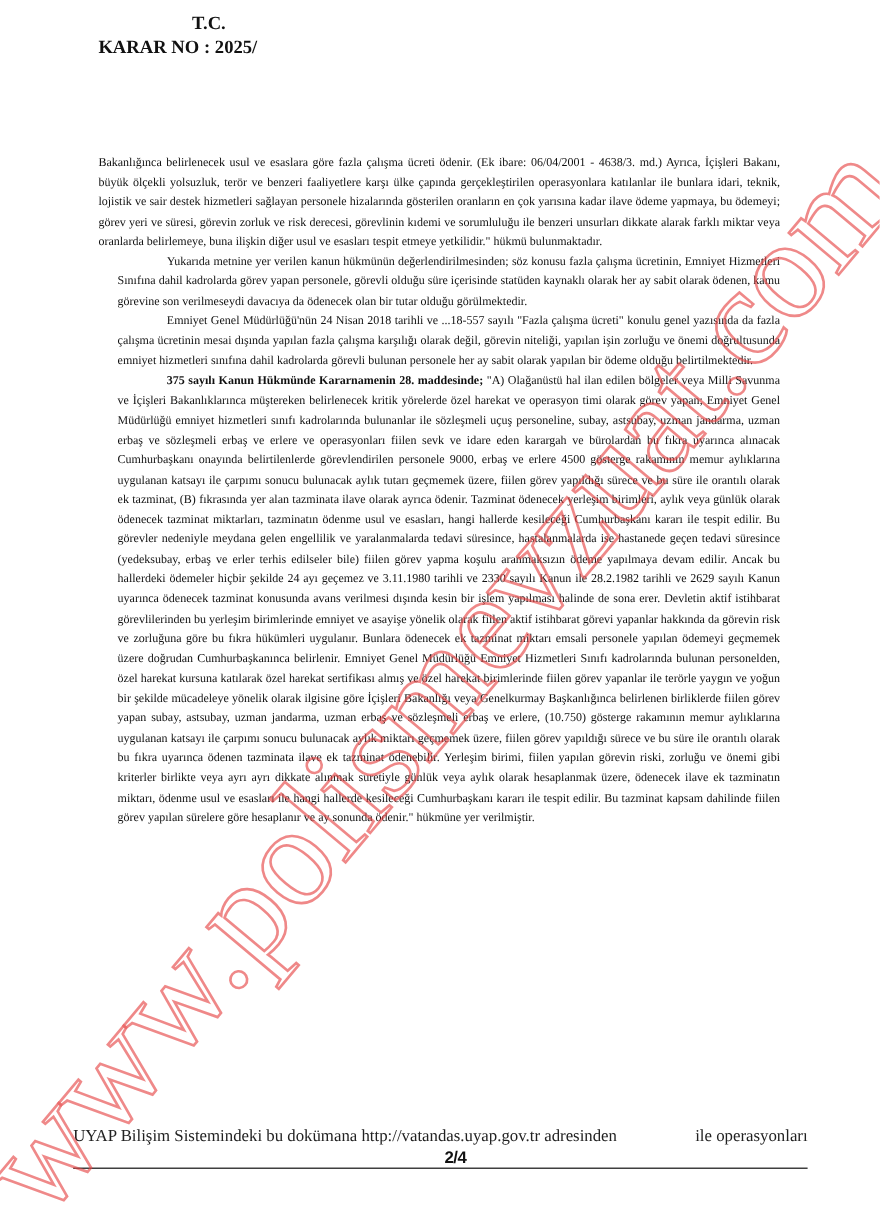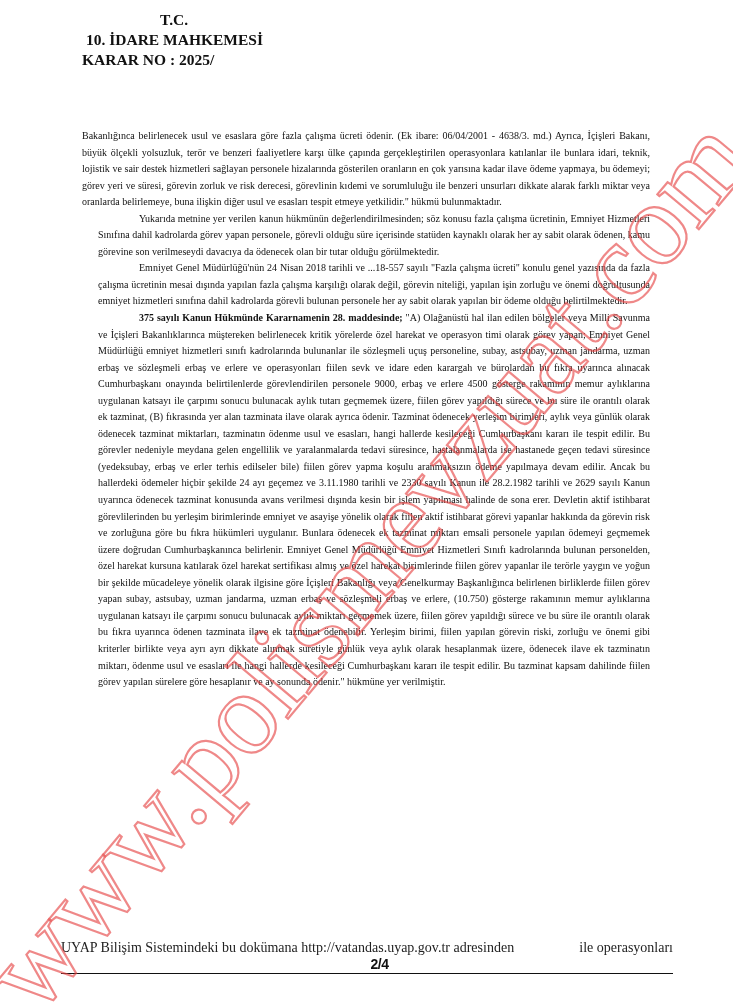--- a/index.html
+++ b/index.html
@@ -110,21 +110,20 @@
     line-height: 1;
   }
 </style>
 </head>
 <body>
 
 <div class="page">
 
   <div class="header">
     <span class="hl tc">T.C.</span>
-    <span class="hl court">10. İDARE MAHKEMESİ</span>
     <span class="hl"><span class="label karar-label">KARAR NO</span><span>: 2025/</span></span>
   </div>
 
   <div class="body-text">
     <p><span>Bakanlığınca belirlenecek usul ve esaslara göre fazla çalışma ücreti ödenir. (Ek ibare: 06/04/2001 - 4638/3. md.) Ayrıca, İçişleri Bakanı, büyük ölçekli yolsuzluk, terör ve benzeri faaliyetlere karşı ülke çapında gerçekleştirilen operasyonlara katılanlar ile bunlara idari, teknik, lojistik ve sair destek hizmetleri sağlayan personele hizalarında gösterilen oranların en çok yarısına kadar ilave ödeme yapmaya, bu ödemeyi; görev yeri ve süresi, görevin zorluk ve risk derecesi, görevlinin kıdemi ve sorumluluğu ile benzeri unsurları dikkate alarak farklı miktar veya oranlarda belirlemeye, buna ilişkin diğer usul ve esasları tespit etmeye yetkilidir." hükmü bulunmaktadır.</span></p>
     <p class="indent"><span>Yukarıda metnine yer verilen kanun hükmünün değerlendirilmesinden; söz konusu fazla çalışma ücretinin, Emniyet Hizmetleri Sınıfına dahil kadrolarda görev yapan personele, görevli olduğu süre içerisinde statüden kaynaklı olarak her ay sabit olarak ödenen, kamu görevine son verilmeseydi  davacıya da ödenecek olan bir tutar olduğu görülmektedir.</span></p>
     <p class="indent"><span>Emniyet Genel Müdürlüğü'nün 24 Nisan 2018 tarihli ve ...18-557 sayılı "Fazla çalışma ücreti" konulu genel yazısında da fazla çalışma ücretinin mesai dışında yapılan fazla çalışma karşılığı olarak değil, görevin niteliği, yapılan işin zorluğu ve önemi doğrultusunda emniyet hizmetleri sınıfına dahil kadrolarda görevli bulunan personele her ay sabit olarak yapılan bir ödeme olduğu belirtilmektedir.</span></p>
     <p class="indent"><b>375 sayılı Kanun Hükmünde Kararnamenin 28. maddesinde;</b><span> "A) Olağanüstü hal ilan edilen bölgeler veya Milli Savunma ve İçişleri Bakanlıklarınca müştereken belirlenecek kritik yörelerde özel harekat ve operasyon timi olarak görev yapan; Emniyet Genel Müdürlüğü emniyet hizmetleri sınıfı kadrolarında bulunanlar ile sözleşmeli uçuş personeline, subay, astsubay, uzman jandarma, uzman erbaş ve  sözleşmeli erbaş ve erlere ve operasyonları fiilen sevk ve idare eden karargah ve bürolardan bu fıkra uyarınca alınacak Cumhurbaşkanı onayında belirtilenlerde görevlendirilen personele 9000, erbaş ve erlere 4500 gösterge rakamının memur aylıklarına uygulanan katsayı ile çarpımı sonucu bulunacak aylık tutarı geçmemek üzere, fiilen görev yapıldığı sürece ve bu süre ile orantılı olarak ek tazminat, (B) fıkrasında yer alan tazminata ilave olarak ayrıca ödenir.  Tazminat ödenecek yerleşim birimleri, aylık veya günlük olarak ödenecek tazminat miktarları, tazminatın ödenme usul ve esasları, hangi hallerde kesileceği Cumhurbaşkanı kararı ile tespit edilir.  Bu görevler nedeniyle meydana gelen engellilik ve yaralanmalarda tedavi süresince, hastalanmalarda ise hastanede geçen tedavi süresince (yedeksubay, erbaş ve erler terhis edilseler bile) fiilen görev yapma koşulu aranmaksızın ödeme yapılmaya devam edilir. Ancak bu hallerdeki ödemeler hiçbir şekilde 24 ayı geçemez ve 3.11.1980 tarihli ve 2330 sayılı Kanun ile 28.2.1982 tarihli ve 2629 sayılı Kanun uyarınca ödenecek tazminat konusunda avans verilmesi dışında kesin bir işlem yapılması halinde de sona erer.  Devletin aktif istihbarat görevlilerinden bu yerleşim birimlerinde emniyet ve asayişe yönelik olarak fiilen aktif istihbarat görevi yapanlar hakkında da görevin risk ve zorluğuna göre bu fıkra hükümleri uygulanır. Bunlara ödenecek ek tazminat miktarı emsali personele yapılan ödemeyi geçmemek üzere doğrudan Cumhurbaşkanınca belirlenir.  Emniyet Genel Müdürlüğü Emniyet Hizmetleri Sınıfı kadrolarında bulunan personelden, özel harekat kursuna katılarak özel harekat sertifikası almış ve özel harekat birimlerinde fiilen görev yapanlar ile terörle yaygın ve yoğun bir şekilde mücadeleye yönelik olarak ilgisine göre İçişleri Bakanlığı veya Genelkurmay Başkanlığınca belirlenen birliklerde fiilen görev yapan subay, astsubay, uzman jandarma, uzman erbaş ve sözleşmeli erbaş ve erlere, (10.750) gösterge rakamının memur aylıklarına uygulanan katsayı ile çarpımı sonucu bulunacak aylık miktarı geçmemek üzere, fiilen görev yapıldığı sürece ve bu süre ile orantılı olarak bu fıkra uyarınca ödenen tazminata ilave ek tazminat ödenebilir. Yerleşim birimi, fiilen yapılan görevin riski, zorluğu ve önemi gibi kriterler birlikte veya ayrı ayrı dikkate alınmak suretiyle günlük veya aylık olarak hesaplanmak üzere, ödenecek ilave ek tazminatın miktarı, ödenme usul ve esasları ile hangi hallerde kesileceği Cumhurbaşkanı kararı ile tespit edilir.  Bu tazminat kapsam dahilinde fiilen görev yapılan sürelere göre hesaplanır ve ay sonunda ödenir." hükmüne yer verilmiştir.</span></p>
   </div>
 

